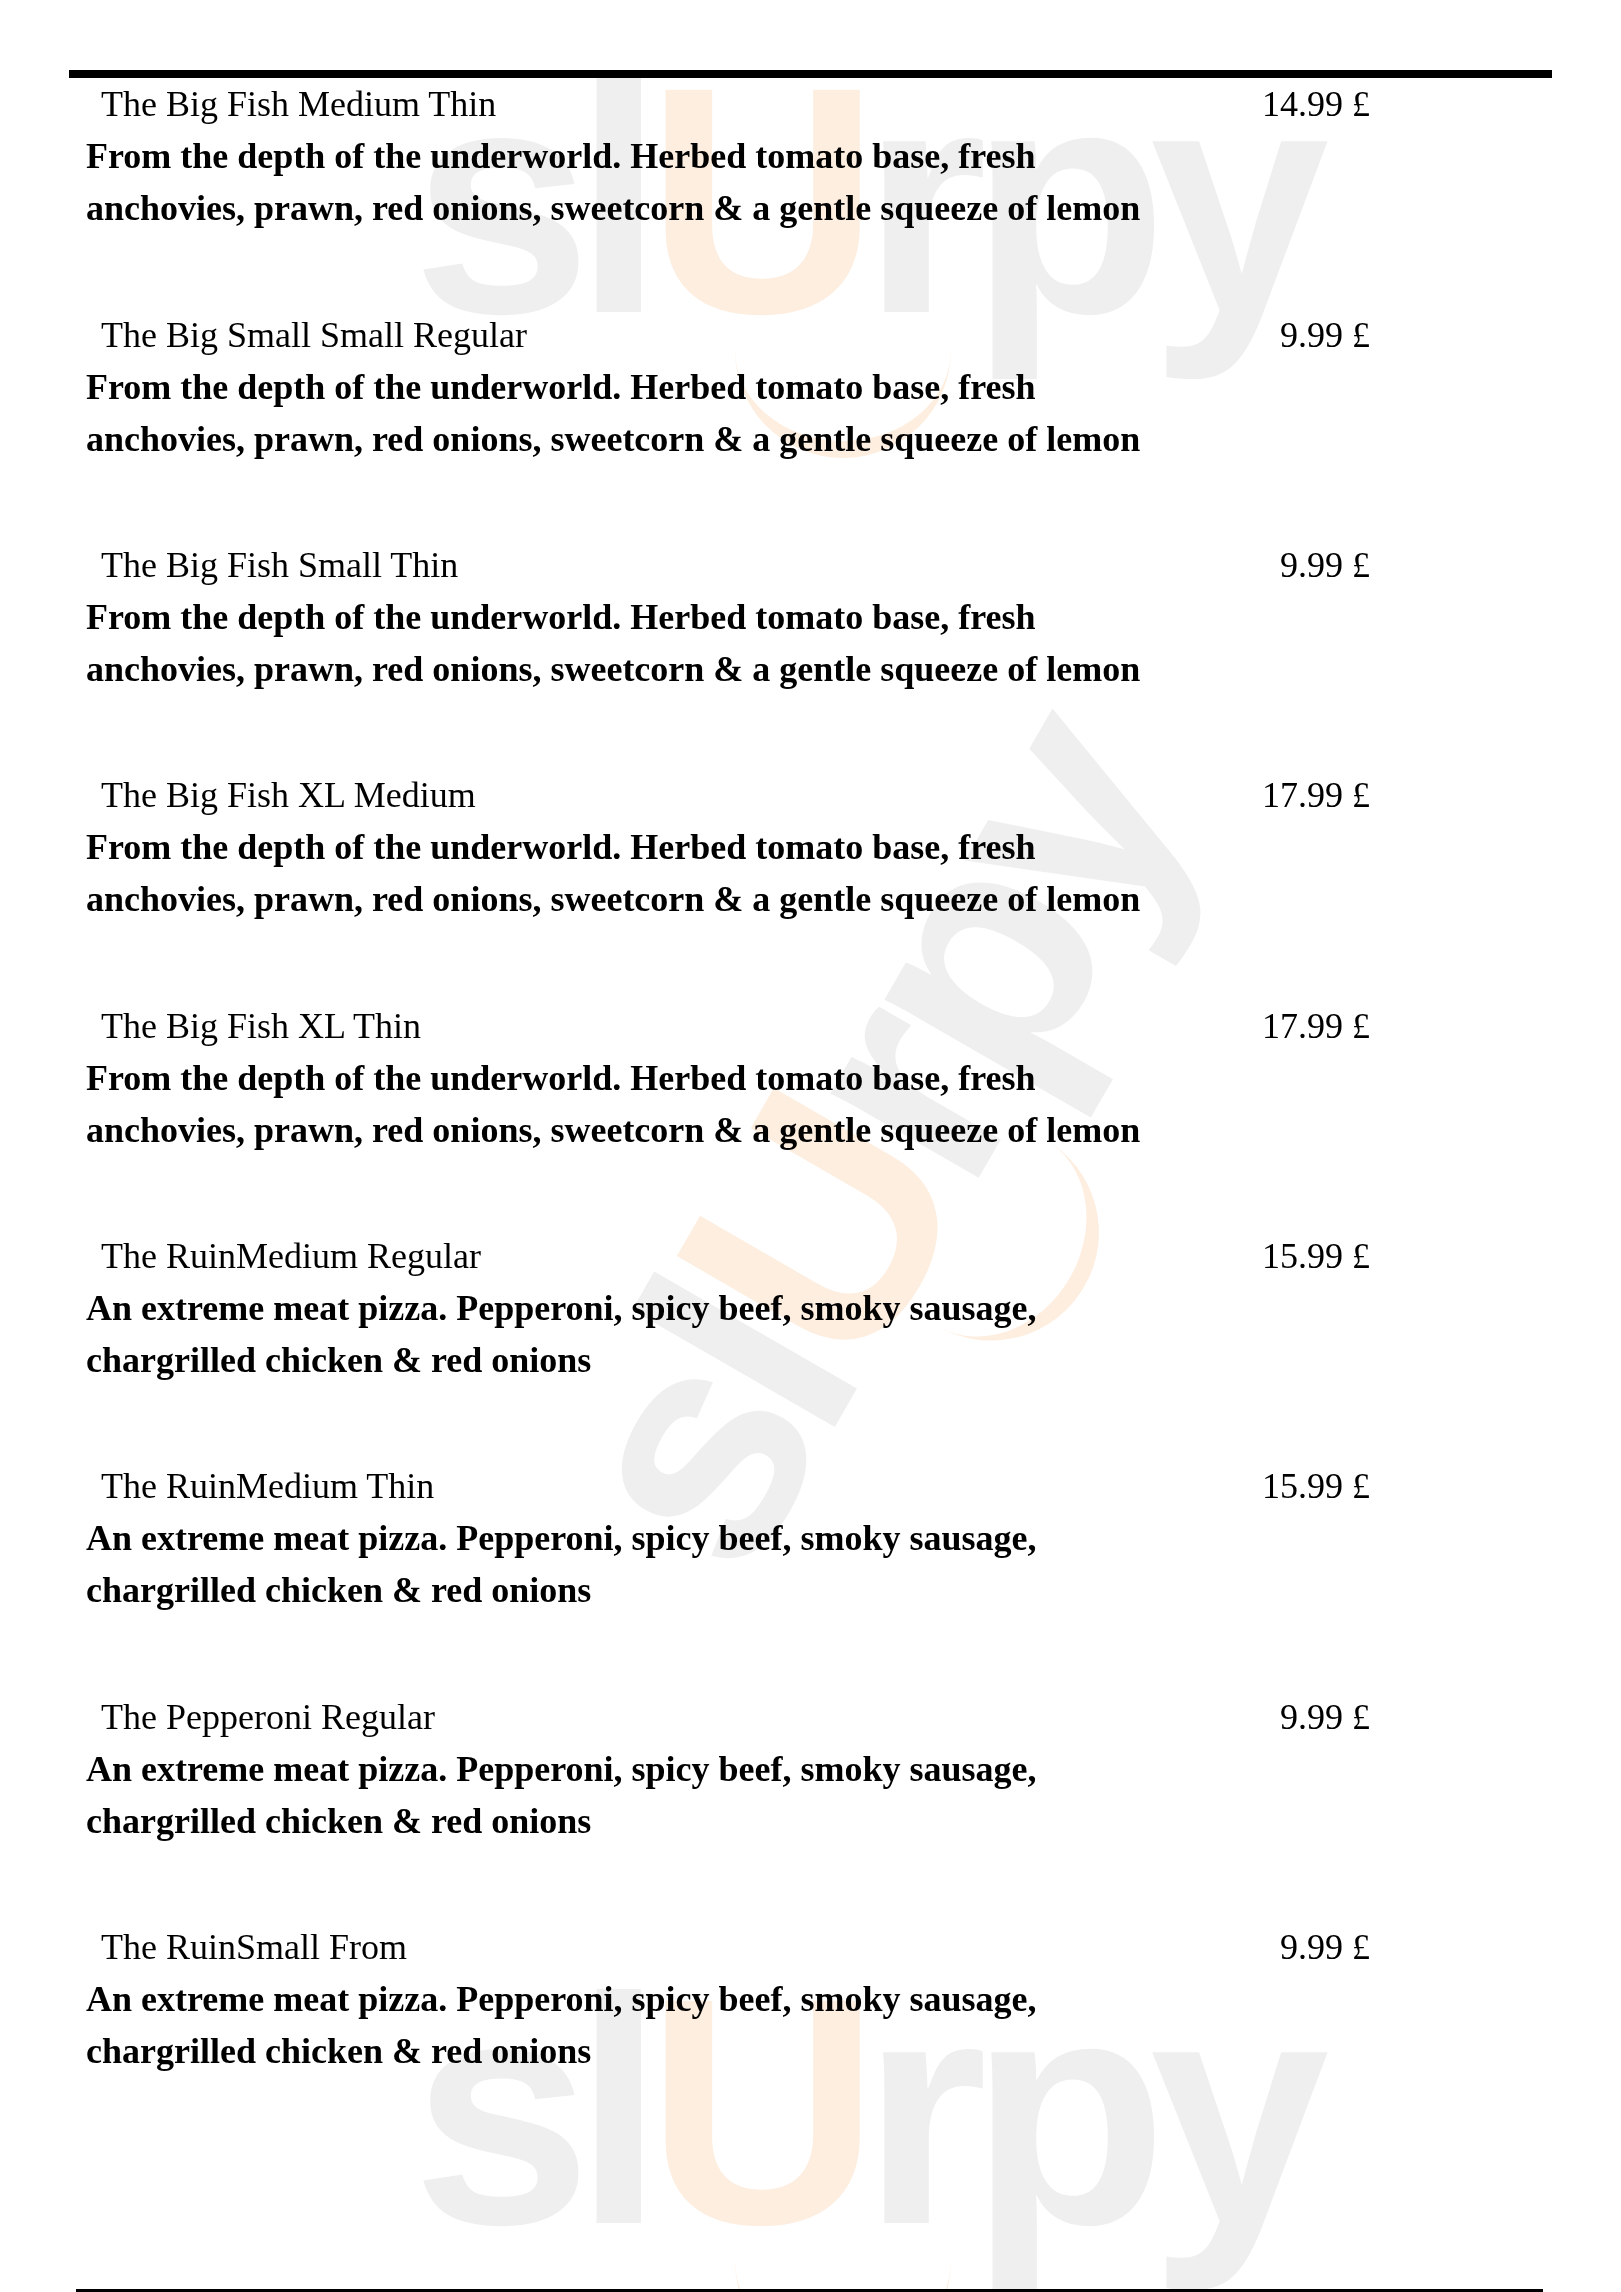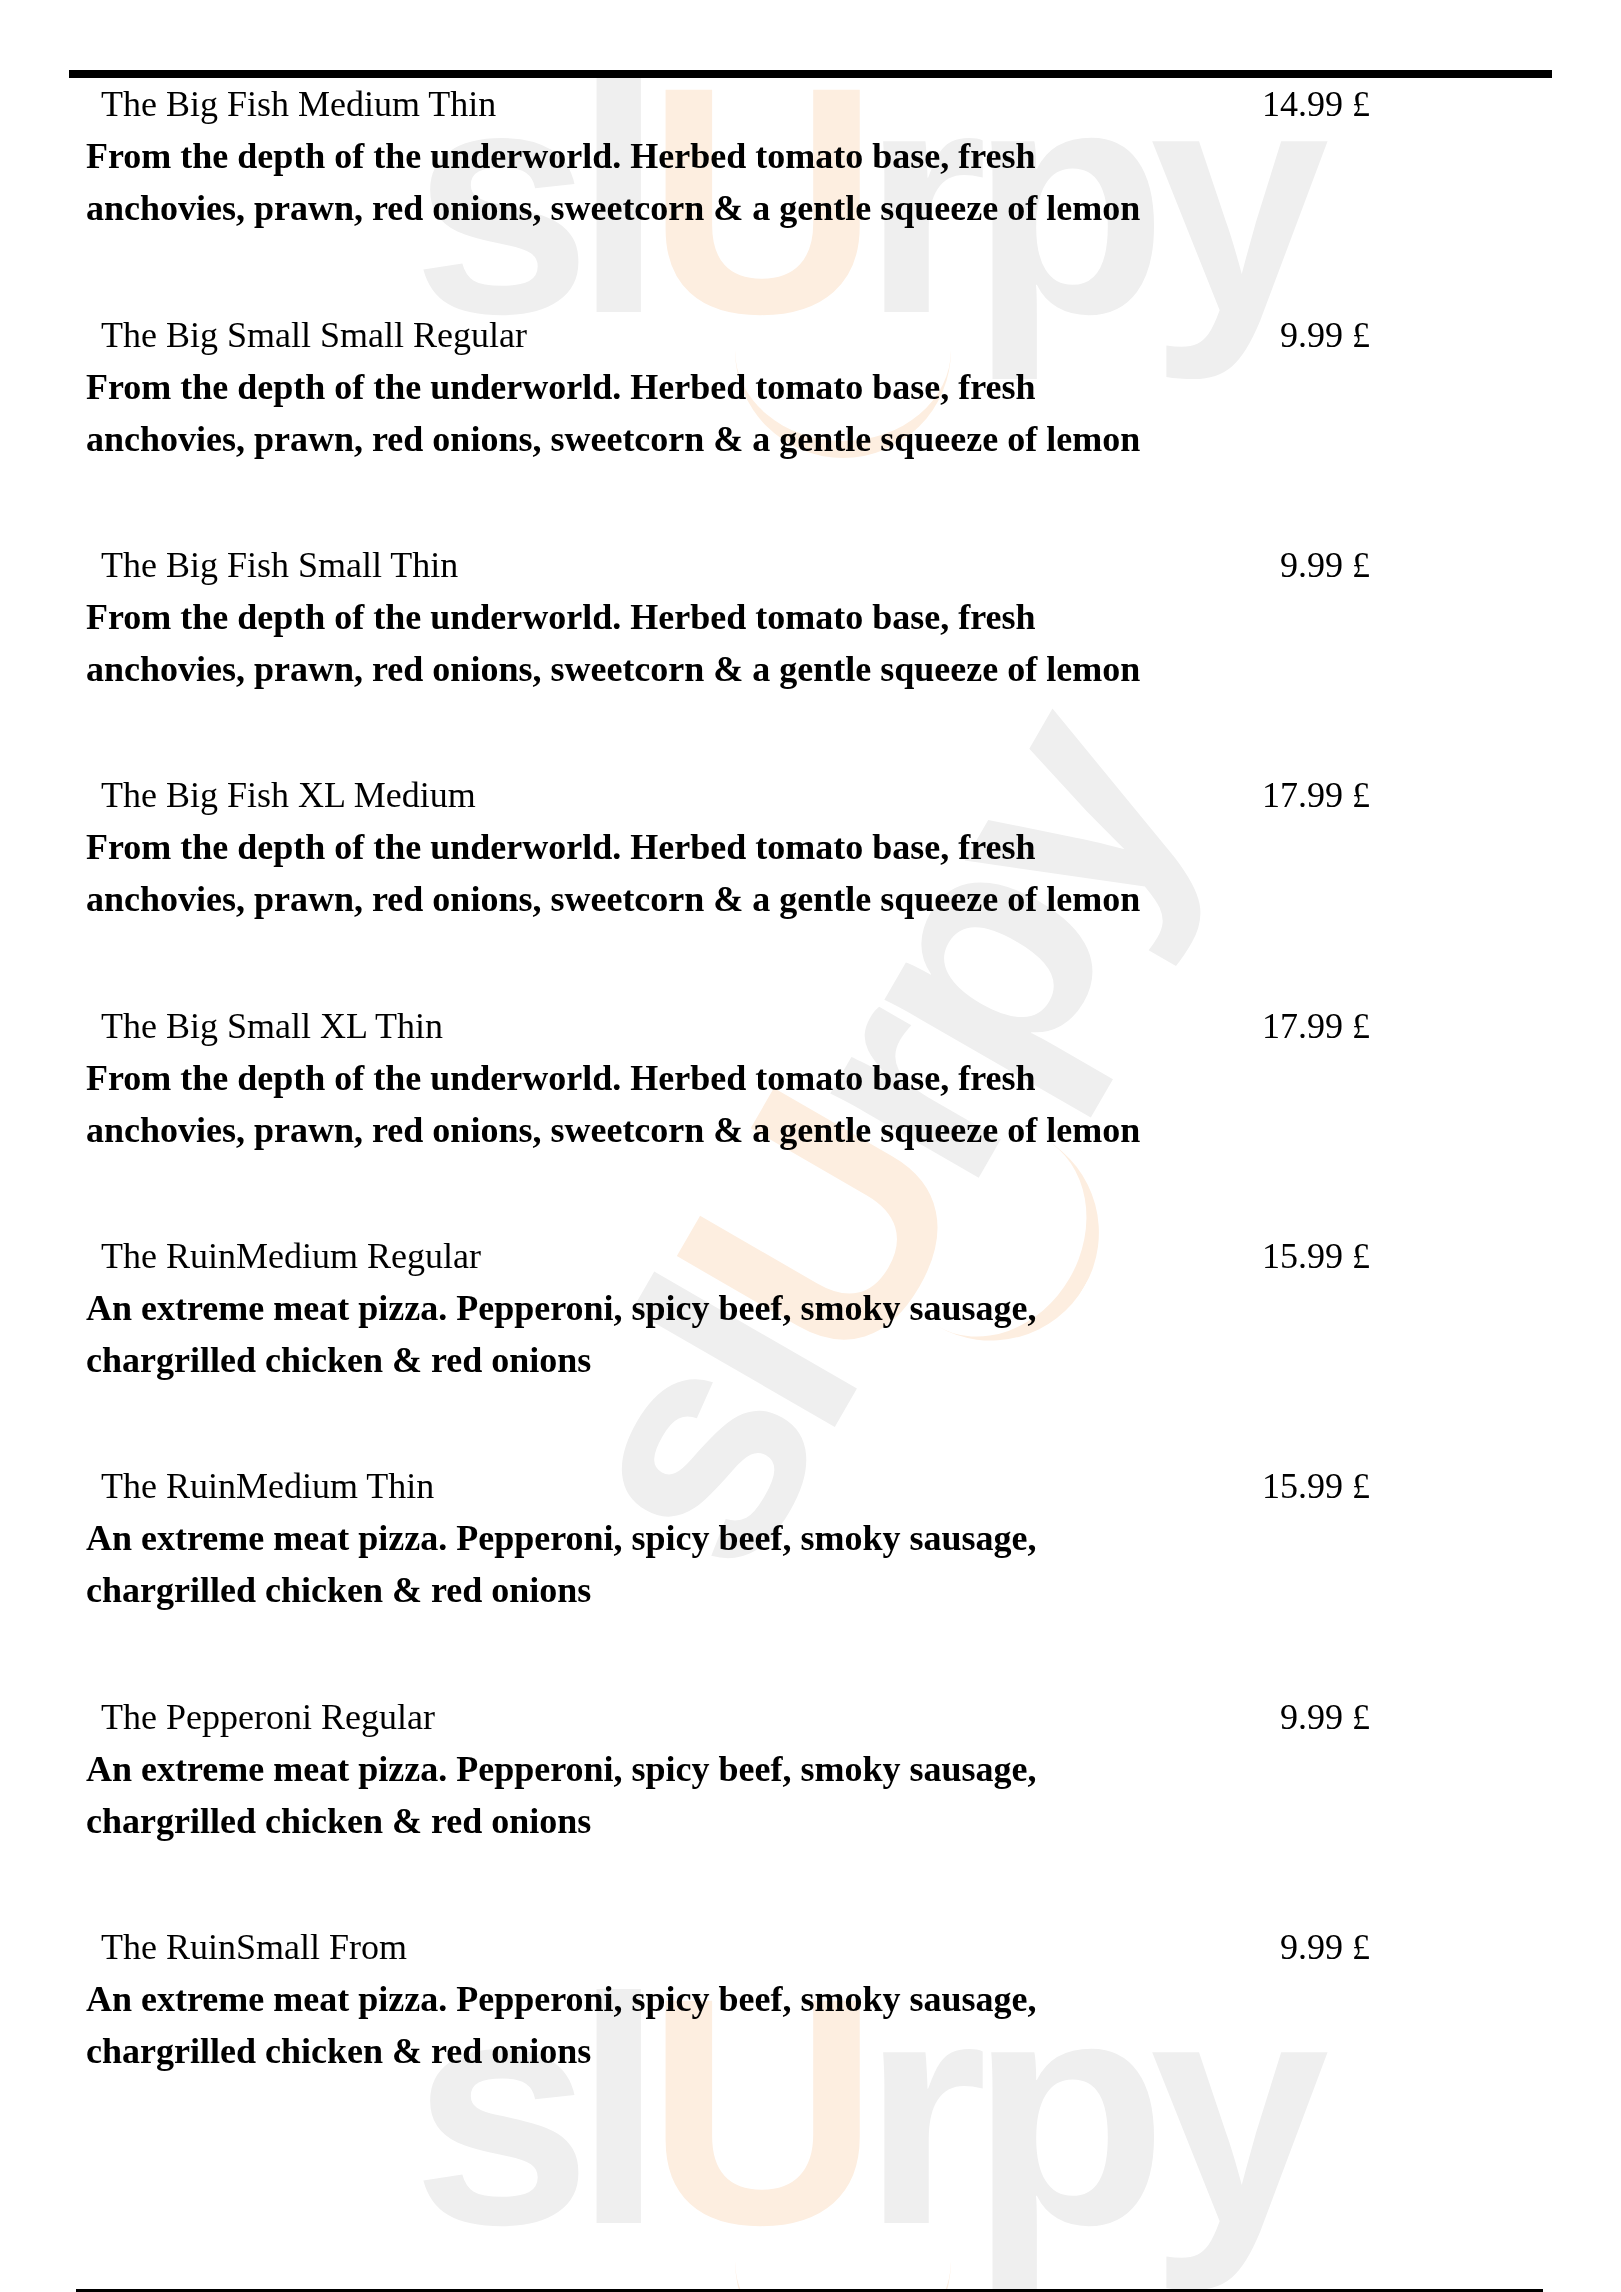--- a/index.html
+++ b/index.html
@@ -63,21 +63,21 @@
 <div class="item" style="top:769px;">
   <div class="title">The Big Fish XL Medium</div>
   <div class="price">17.99 £</div>
   <div class="desc">
     <div>From the depth of the underworld. Herbed tomato base, fresh</div>
     <div>anchovies, prawn, red onions, sweetcorn &amp; a gentle squeeze of lemon</div>
   </div>
 </div>
 
 <div class="item" style="top:1000px;">
-  <div class="title">The Big Small XL Thin</div>
+  <div class="title">The Big Fish XL Thin</div>
   <div class="price">17.99 £</div>
   <div class="desc">
     <div>From the depth of the underworld. Herbed tomato base, fresh</div>
     <div>anchovies, prawn, red onions, sweetcorn &amp; a gentle squeeze of lemon</div>
   </div>
 </div>
 
 <div class="item" style="top:1230px;">
   <div class="title">The RuinMedium Regular</div>
   <div class="price">15.99 £</div>

